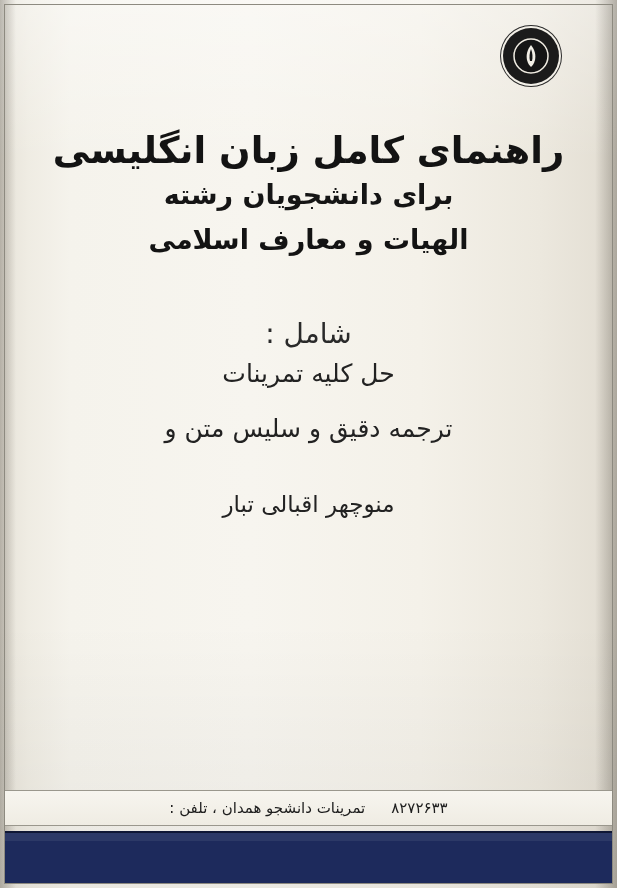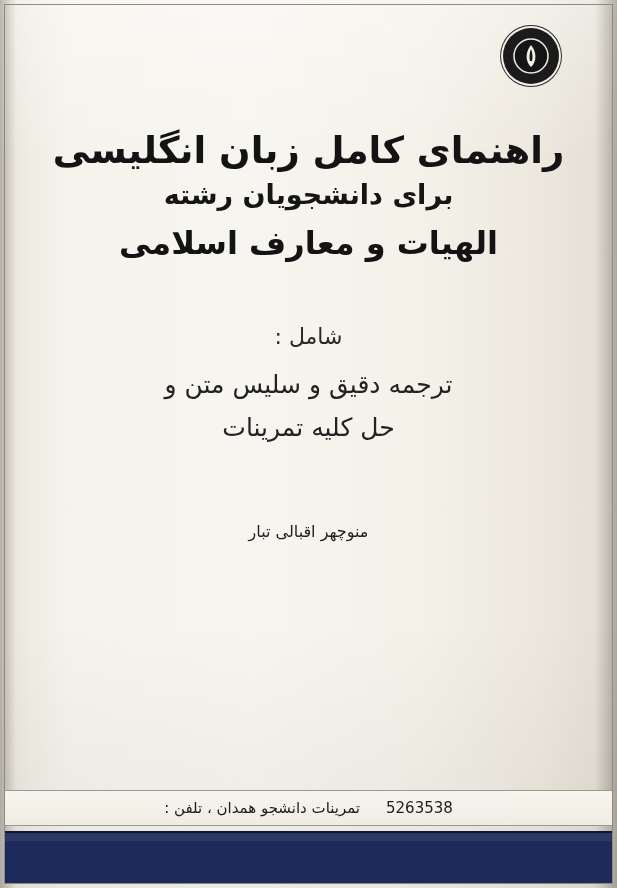--- a/index.html
+++ b/index.html
@@ -84,42 +84,42 @@
   }
   .title-sub1 {
     margin-top: 5px;
     font-weight: bold;
     font-size: 27px;
     color: #151515;
   }
   .title-sub2 {
     margin-top: 14px;
     font-weight: bold;
-    font-size: 32px;
+    font-size: 27px;
     color: #131313;
   }
 
   .includes-label {
     margin-top: 62px;
-    font-size: 22px;
+    font-size: 28px;
     color: #2a2a2a;
   }
   .includes-line {
     margin-top: 18px;
     font-size: 25px;
     color: #222222;
     line-height: 1.45;
   }
   .includes-line.second {
     margin-top: 6px;
   }
 
   .author {
-    margin-top: 76px;
-    font-size: 16px;
+    margin-top: 44px;
+    font-size: 23px;
     color: #222222;
   }
 
   
   .footer-strip {
     position: absolute;
     left: 5px;
     right: 5px;
     bottom: 62px;
     height: 34px;
@@ -182,25 +182,25 @@
       <path d="M18 11 C16.5 15 16 19 17 23 L19 23 C20 19 19.5 15 18 11 Z" fill="#151515"></path>
     </svg>
   </div>
 
   <div class="content">
     <div class="title-main">راهنمای کامل زبان انگلیسی</div>
     <div class="title-sub1">برای دانشجویان رشته</div>
     <div class="title-sub2">الهیات و معارف اسلامی</div>
 
     <div class="includes-label">شامل :</div>
+    <div class="includes-line second">حل کلیه تمرینات</div>
     <div class="includes-line">ترجمه دقیق و سلیس متن و</div>
-    <div class="includes-line second">حل کلیه تمرینات</div>
 
     <div class="author">منوچهر اقبالی تبار</div>
   </div>
 
   <div class="footer-strip">
-    <span>5263538</span>
+    <span>۸۲۷۲۶۳۳</span>
     <span>تمرینات دانشجو   همدان ، تلفن :</span>
   </div>
 
   <div class="bottom-band"></div>
 </div>
 
 </body></html>

